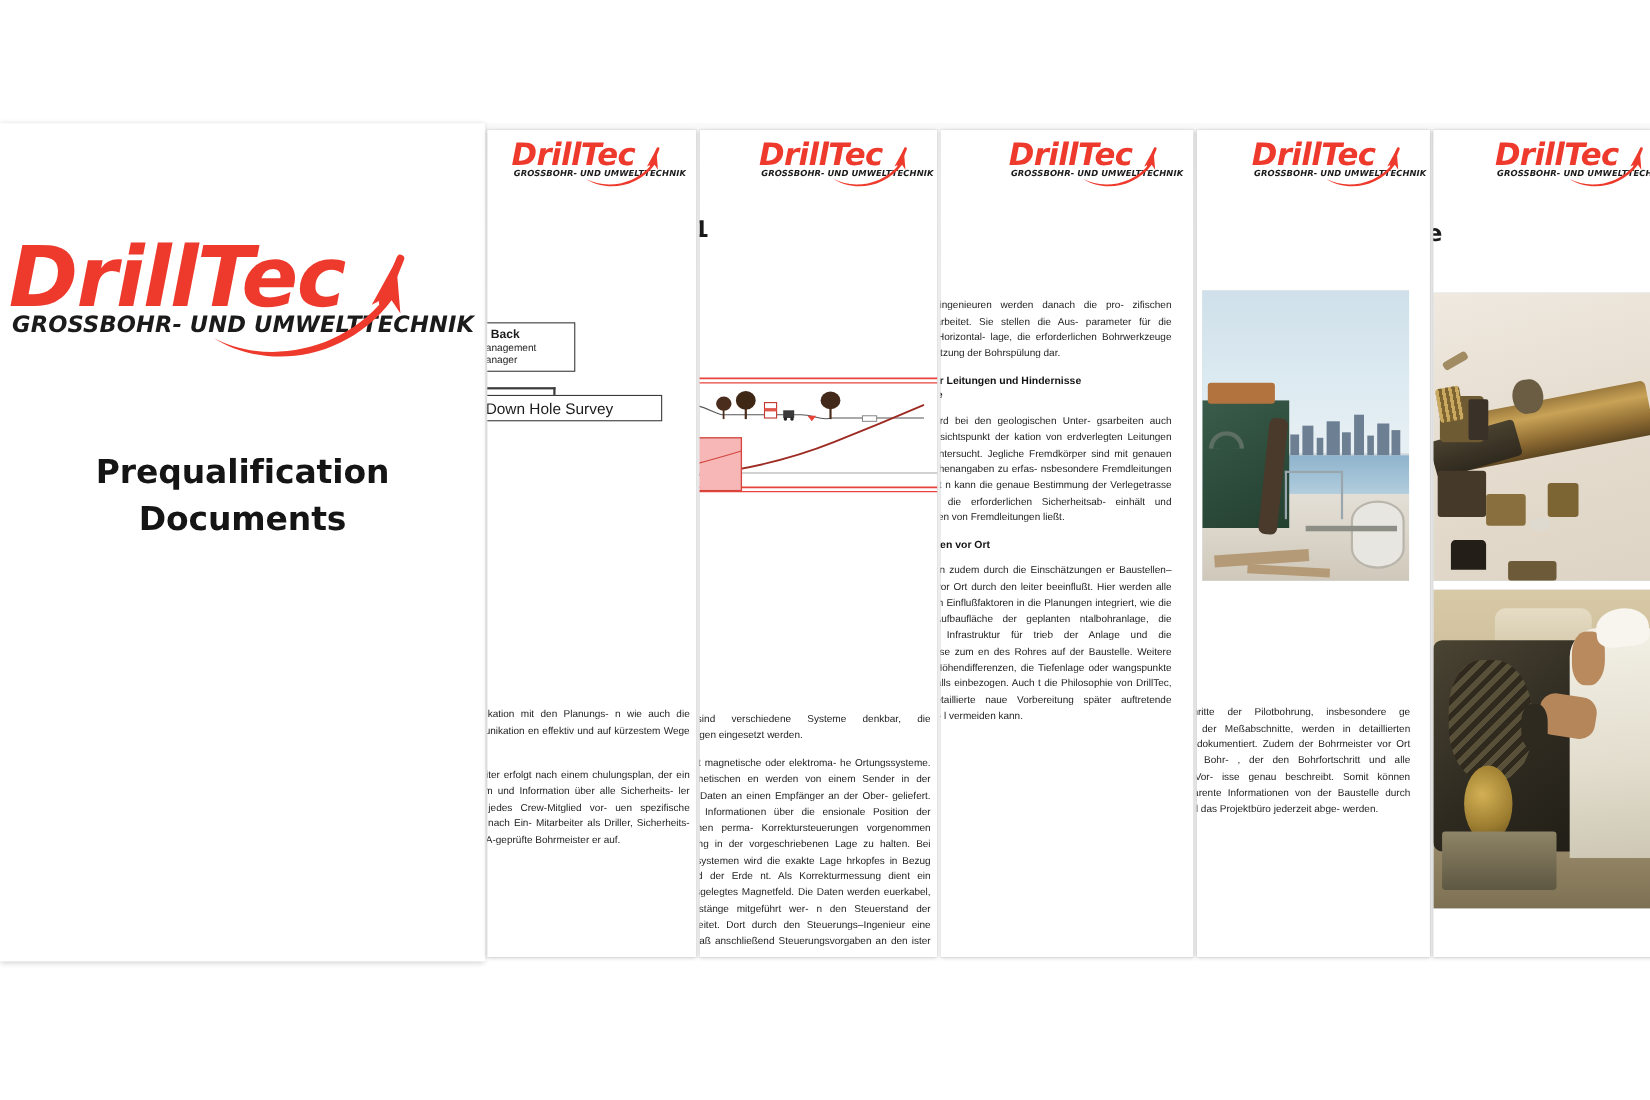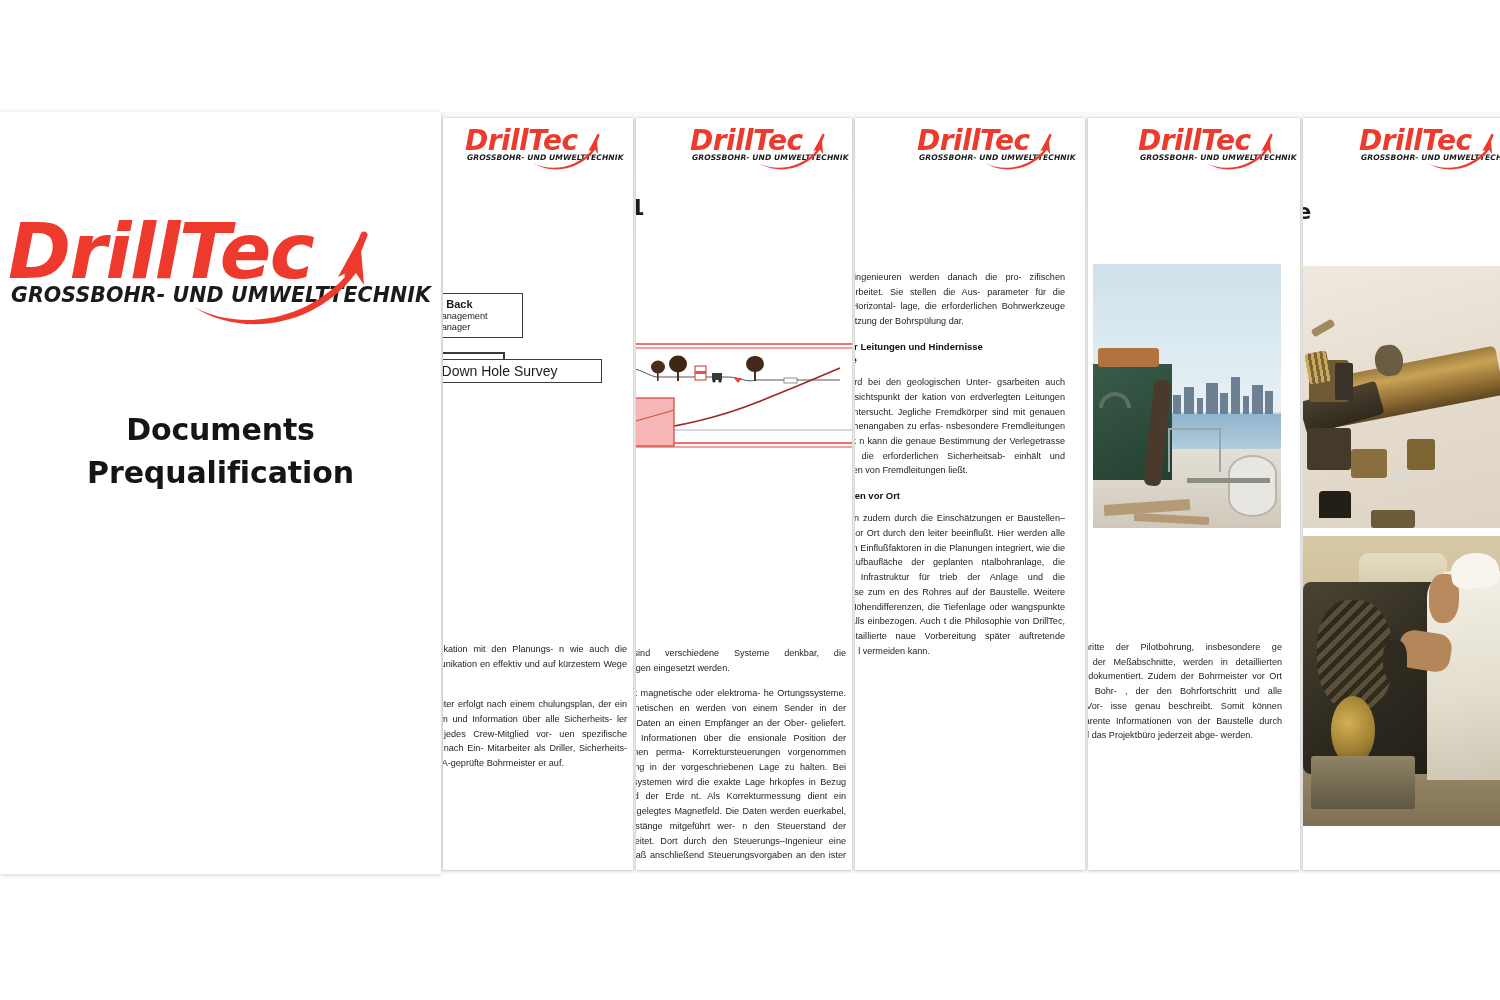--- a/index.html
+++ b/index.html
@@ -194,22 +194,22 @@
     <div class="logo cover-logo">
       <div class="word">DrillTec</div>
       <div class="tag">GROSSBOHR- UND UMWELTTECHNIK</div>
       <svg width="200" height="120" viewBox="0 0 200 120">
         <path d="M6 96 C 50 120, 120 112, 162 60 L 150 66 L 172 26 L 176 74 L 168 62 C 126 118, 52 126, 6 96 Z" fill="#ee3a2d"></path>
         <path d="M160 64 L 176 24" stroke="#ee3a2d" stroke-width="7" stroke-linecap="round" fill="none"></path>
       </svg>
     </div>
 
     <div class="cover-title">
+      <div>Prequalification</div>
       <div>Documents</div>
-      <div>Prequalification</div>
     </div>
   </div>
 
   <div class="panel p2">
 
     <div class="logo mini-logo" style="left:22px;top:10px;">
       <div class="word">DrillTec</div>
       <div class="tag">GROSSBOHR- UND UMWELTTECHNIK</div>
       <svg width="78" height="46" viewBox="0 0 200 120">
         <path d="M6 96 C 50 120, 120 112, 162 60 L 150 66 L 172 26 L 176 74 L 168 62 C 126 118, 52 126, 6 96 Z" fill="#ee3a2d"></path>

